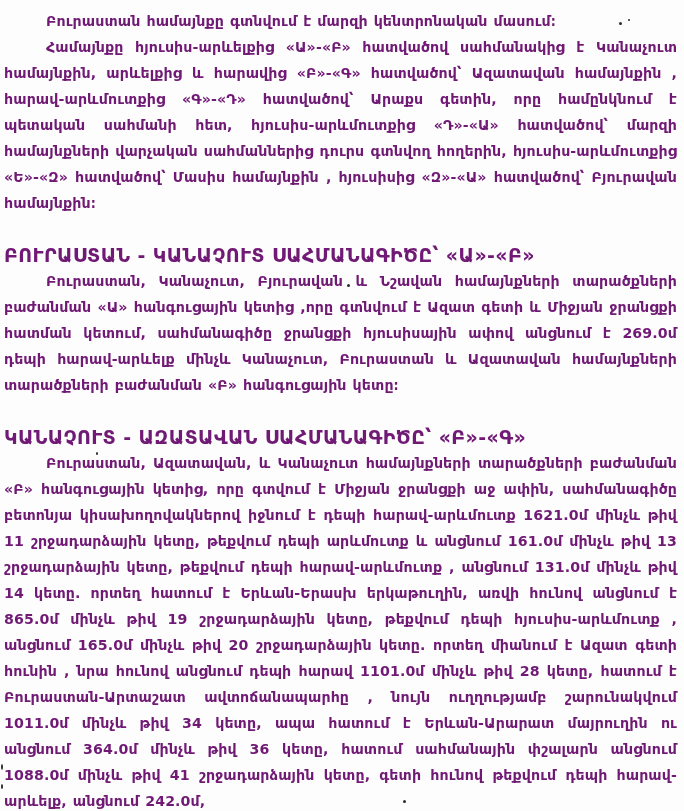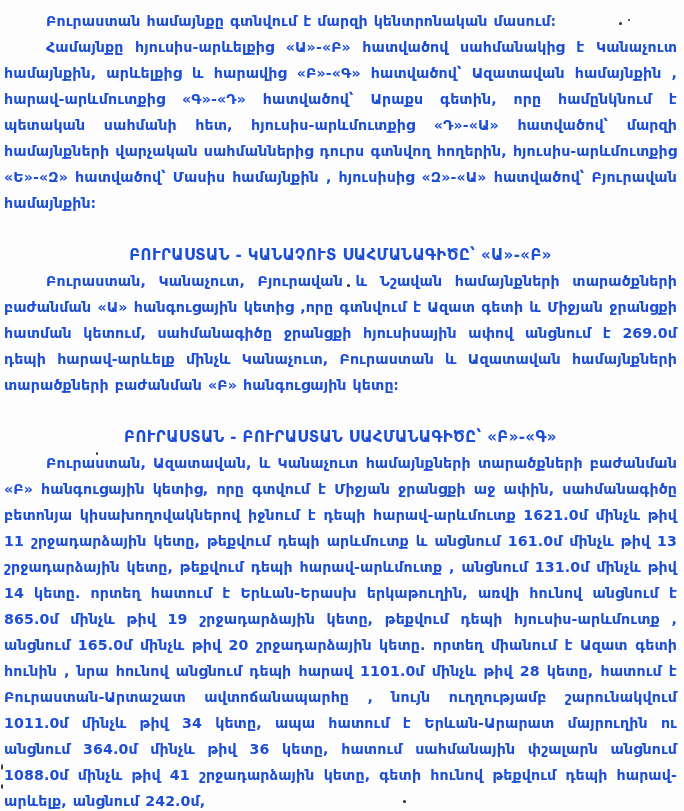--- a/index.html
+++ b/index.html
@@ -16,35 +16,34 @@
   .page {
     box-sizing: border-box;
     width: 684px;
     height: 811px;
     padding: 8px 7px 0 4px;
     background: #fdfdfd;
     font-family: "DejaVu Sans", sans-serif;
     font-weight: bold;
     font-size: 14.2px;
     line-height: 26px;
-    color: #1d4ed8;
+    color: #701a75;
     text-align: justify;
     -webkit-font-smoothing: antialiased;
   }
   .para {
     margin: 0;
     text-indent: 42px;
     word-spacing: 1px;
     letter-spacing: 0.1px;
   }
   .heading {
     margin: 26px 0 0 0;
-    font-size: 15px;
+    font-size: 19px;
     line-height: 26px;
-    text-align: center;
     text-indent: 0;
     letter-spacing: 0.4px;
     font-weight: bold;
   }
   .speck {
     position: absolute;
     background: #2b2b2b;
     border-radius: 50%;
   }
   .speck.s1 { left: 619px; top: 22px;  width: 3px; height: 3px; }
@@ -60,21 +59,21 @@
 <body>
 
 <div class="page">
 
   <p class="para">Բուրաստան համայնքը գտնվում է մարզի կենտրոնական մասում։</p>
   <p class="para">Համայնքը հյուսիս-արևելքից «Ա»-«Բ» հատվածով սահմանակից է Կանաչուտ համայնքին, արևելքից և հարավից «Բ»-«Գ» հատվածով՝ Ազատավան համայնքին , հարավ-արևմուտքից «Գ»-«Դ» հատվածով՝ Արաքս գետին, որը համընկնում է պետական սահմանի հետ, հյուսիս-արևմուտքից «Դ»-«Ա» հատվածով՝ մարզի համայնքների վարչական սահմաններից դուրս գտնվող հողերին, հյուսիս-արևմուտքից «Ե»-«Զ» հատվածով՝ Մասիս համայնքին , հյուսիսից «Զ»-«Ա» հատվածով՝ Բյուրավան համայնքին։</p>
 
   <h2 class="heading">ԲՈՒՐԱՍՏԱՆ - ԿԱՆԱՉՈՒՏ ՍԱՀՄԱՆԱԳԻԾԸ՝  «Ա»-«Բ»</h2>
   <p class="para">Բուրաստան, Կանաչուտ, Բյուրավան և Նշավան համայնքների տարածքների բաժանման «Ա» հանգուցային կետից ,որը գտնվում է Ազատ գետի և Միջյան ջրանցքի հատման կետում, սահմանագիծը ջրանցքի  հյուսիսային ափով անցնում է 269.0մ դեպի հարավ-արևելք մինչև Կանաչուտ, Բուրաստան և Ազատավան համայնքների տարածքների բաժանման  «Բ» հանգուցային կետը։</p>
 
-  <h2 class="heading">ԲՈՒՐԱՍՏԱՆ - ԲՈՒՐԱՍՏԱՆ ՍԱՀՄԱՆԱԳԻԾԸ՝  «Բ»-«Գ»</h2>
+  <h2 class="heading">ԿԱՆԱՉՈՒՏ - ԱԶԱՏԱՎԱՆ ՍԱՀՄԱՆԱԳԻԾԸ՝  «Բ»-«Գ»</h2>
   <p class="para">Բուրաստան, Ազատավան, և Կանաչուտ համայնքների տարածքների բաժանման  «Բ» հանգուցային կետից, որը գտվում է Միջյան ջրանցքի աջ ափին, սահմանագիծը բետոնյա կիսախողովակներով իջնում է դեպի հարավ-արևմուտք 1621.0մ մինչև թիվ 11 շրջադարձային կետը, թեքվում դեպի արևմուտք և անցնում 161.0մ մինչև թիվ 13 շրջադարձային կետը, թեքվում դեպի հարավ-արևմուտք , անցնում 131.0մ մինչև թիվ 14 կետը. որտեղ հատում է Երևան-Երասխ երկաթուղին, առվի հունով անցնում է 865.0մ մինչև թիվ 19 շրջադարձային կետը, թեքվում դեպի հյուսիս-արևմուտք , անցնում 165.0մ  մինչև թիվ 20 շրջադարձային կետը. որտեղ միանում է Ազատ գետի հունին , նրա հունով անցնում դեպի հարավ 1101.0մ մինչև թիվ 28 կետը,  հատում է Բուրաստան-Արտաշատ ավտոճանապարհը , նույն ուղղությամբ շարունակվում 1011.0մ մինչև թիվ 34 կետը, ապա հատում է Երևան-Արարատ մայրուղին ու անցնում 364.0մ մինչև թիվ 36 կետը, հատում սահմանային փշալարն անցնում 1088.0մ մինչև թիվ 41 շրջադարձային կետը, գետի հունով թեքվում դեպի հարավ-արևելք, անցնում 242.0մ,</p>
 
   <span class="speck s1"></span>
   <span class="speck s2"></span>
   <span class="speck s3"></span>
   <span class="speck s4"></span>
   <span class="speck s5"></span>
   <span class="speck s6"></span>
   <span class="speck s7"></span>
   <span class="speck s8"></span>

